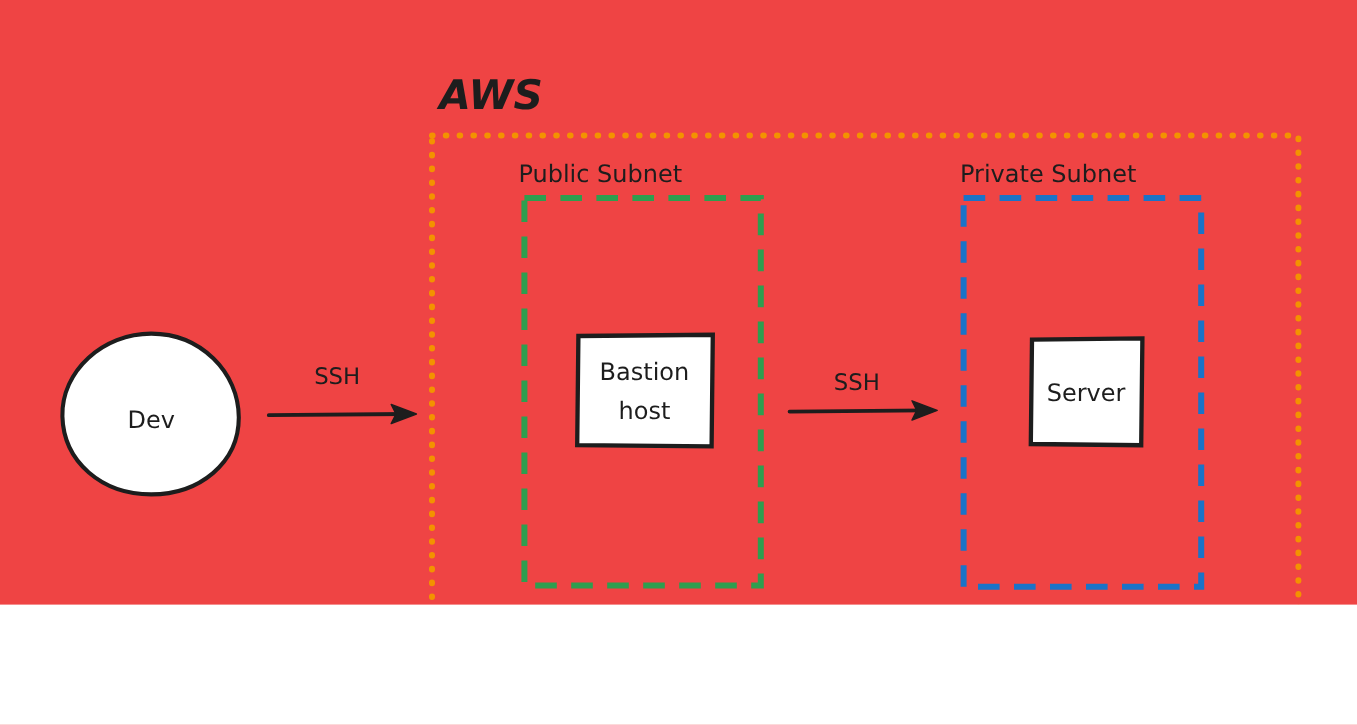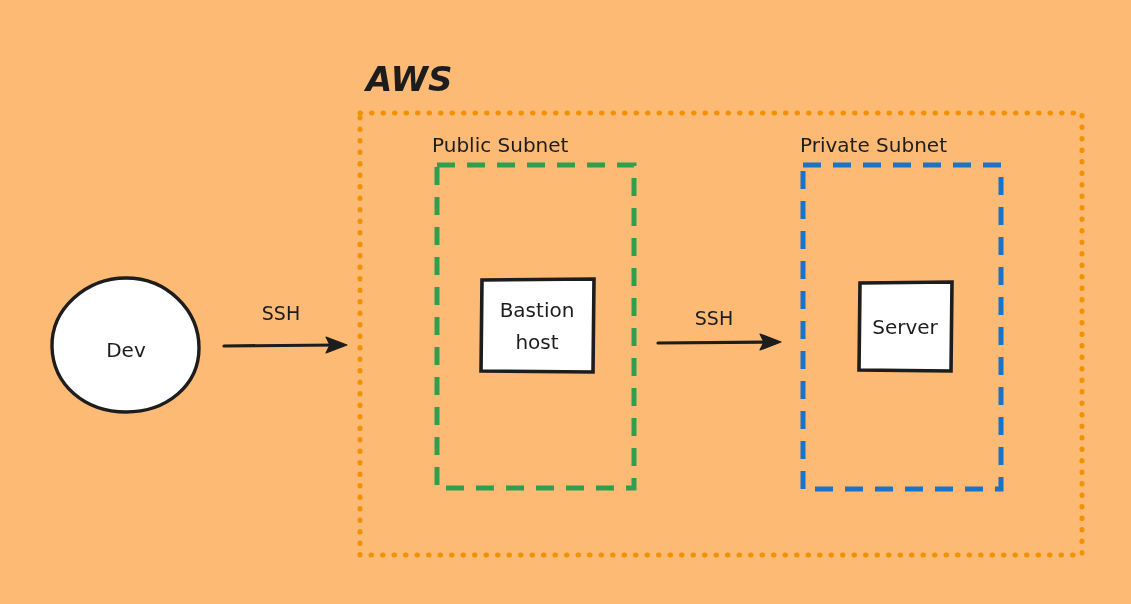--- a/index.html
+++ b/index.html
@@ -7,22 +7,22 @@
     margin: 0;
     padding: 0;
     background: #ffffff;
   }
   body {
     font-family: "DejaVu Sans", sans-serif;
   }
   #canvas {
     position: relative;
     width: 1131px;
-    height: 604px;
-    background: #fdba74;
+    height: 504px;
+    background: #ef4444;
     overflow: hidden;
   }
   #canvas svg.layer {
     position: absolute;
     left: 0;
     top: 0;
     width: 1131px;
     height: 604px;
   }
   .hand-text {

